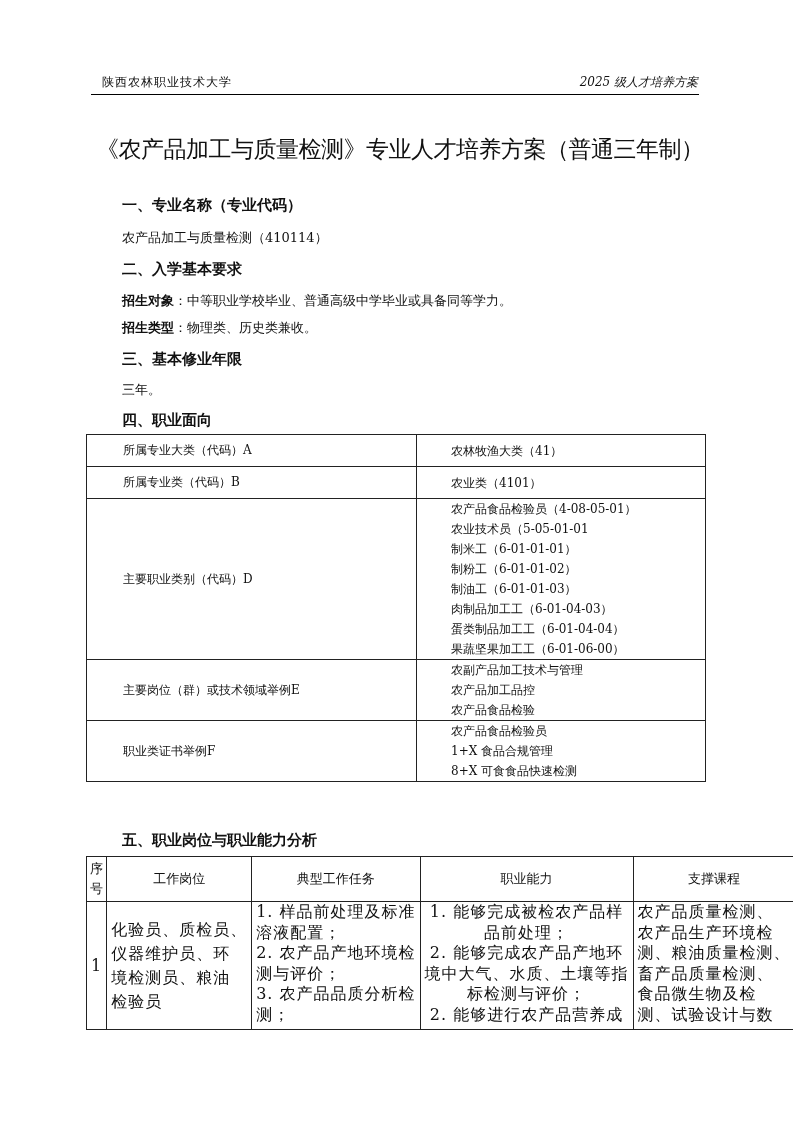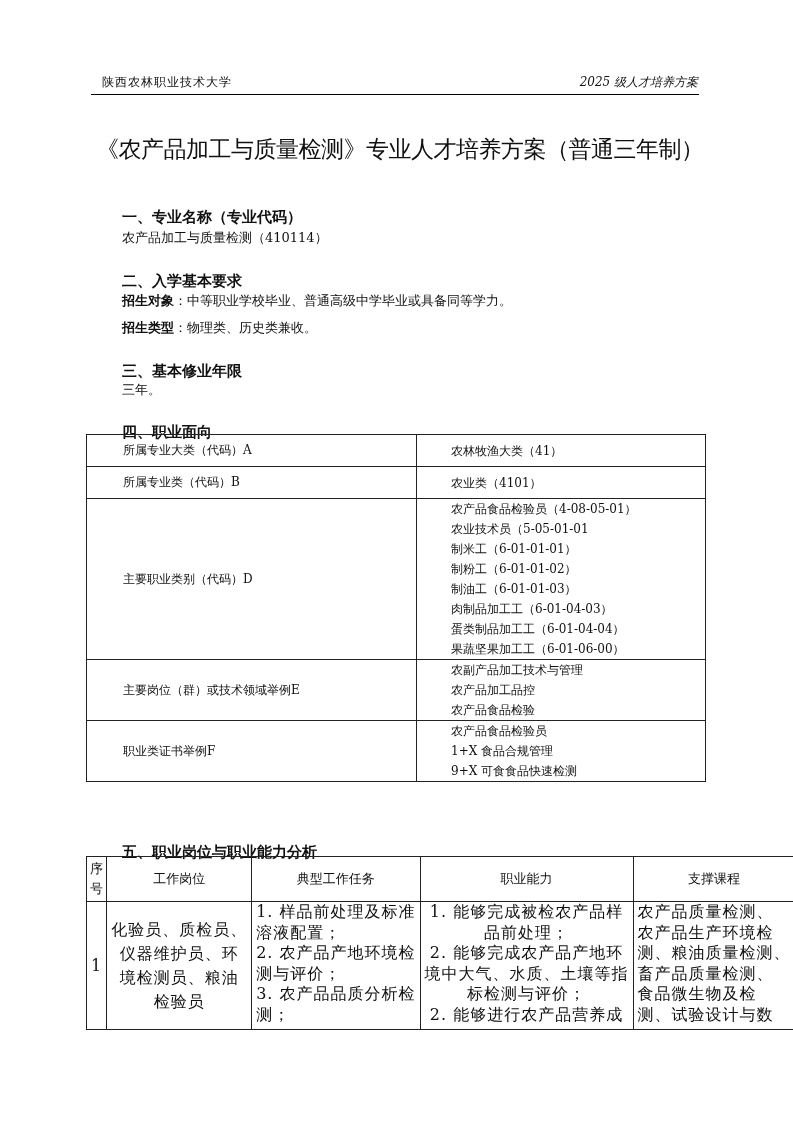--- a/index.html
+++ b/index.html
@@ -7,36 +7,36 @@
     .serif { font-family: "DejaVu Serif", "Liberation Serif", serif; }
     .sans { font-family: "DejaVu Sans", "Liberation Sans", sans-serif; }
 
     .header { position: absolute; left: 102px; right: 95px; top: 74px; height: 20px; }
     .header-left { position: absolute; left: 0; top: 0; font-size: 12px; letter-spacing: 1px; }
     .header-right { position: absolute; right: 0; top: 0; font-size: 12px; font-style: italic; }
     .header-rule { position: absolute; left: 91px; width: 608px; top: 94px; height: 0; border-top: 1.5px solid #000; }
 
     .title { position: absolute; left: 96px; top: 134px; width: 620px; font-size: 23px; font-weight: normal; white-space: nowrap; letter-spacing: -0.5px; }
 
-    .h2 { position: absolute; left: 122px; font-size: 15px; font-weight: bold; white-space: nowrap; margin-top: 12px; }
+    .h2 { position: absolute; left: 122px; font-size: 15px; font-weight: bold; white-space: nowrap; }
     .p { position: absolute; left: 122px; font-size: 13px; white-space: nowrap; }
     .p b { font-weight: bold; }
 
     table { border-collapse: collapse; position: absolute; }
     td, th { border: 1px solid #222; font-size: 12px; font-weight: normal; vertical-align: middle; padding: 0; }
 
     .t1 { left: 86px; top: 434px; width: 620px; }
     .t1 td.k { width: 293px; padding-left: 36px; height: 28px; text-align: left; }
     .t1 td.v { padding-left: 34px; line-height: 20px; }
     .t1 .line { display: block; }
 
     .t2 { left: 86px; top: 856px; width: 620px; }
     .t2 th { height: 44px; text-align: center; font-size: 13px; line-height: 20px; }
     .t2 td { text-align: left; vertical-align: top; line-height: 24px; font-size: 16px; padding: 0 4px; letter-spacing: 1px; }
-    .t2 td.c { text-align: center; vertical-align: middle; }
+    .t2 td.c { vertical-align: middle; }
     .t2 .line { display: block; white-space: nowrap; }
   </style>
 </head>
 <body class="serif">
 
 <div class="header">
   <span class="header-left">陕西农林职业技术大学</span>
   <span class="header-right">2025 级人才培养方案</span>
 </div>
 <div class="header-rule"></div>
@@ -92,21 +92,21 @@
         <span class="line">农副产品加工技术与管理</span>
         <span class="line">农产品加工品控</span>
         <span class="line">农产品食品检验</span>
       </td>
     </tr>
     <tr style="height:61px;">
       <td class="k">职业类证书举例F</td>
       <td class="v">
         <span class="line">农产品食品检验员</span>
         <span class="line">1+X 食品合规管理</span>
-        <span class="line">9+X 可食食品快速检测</span>
+        <span class="line">8+X 可食食品快速检测</span>
       </td>
     </tr>
   </tbody>
 </table>
 
 <div class="h2 sans" style="top:831px;">五、职业岗位与职业能力分析</div>
 
 <table class="t2">
   <thead>
     <tr>

